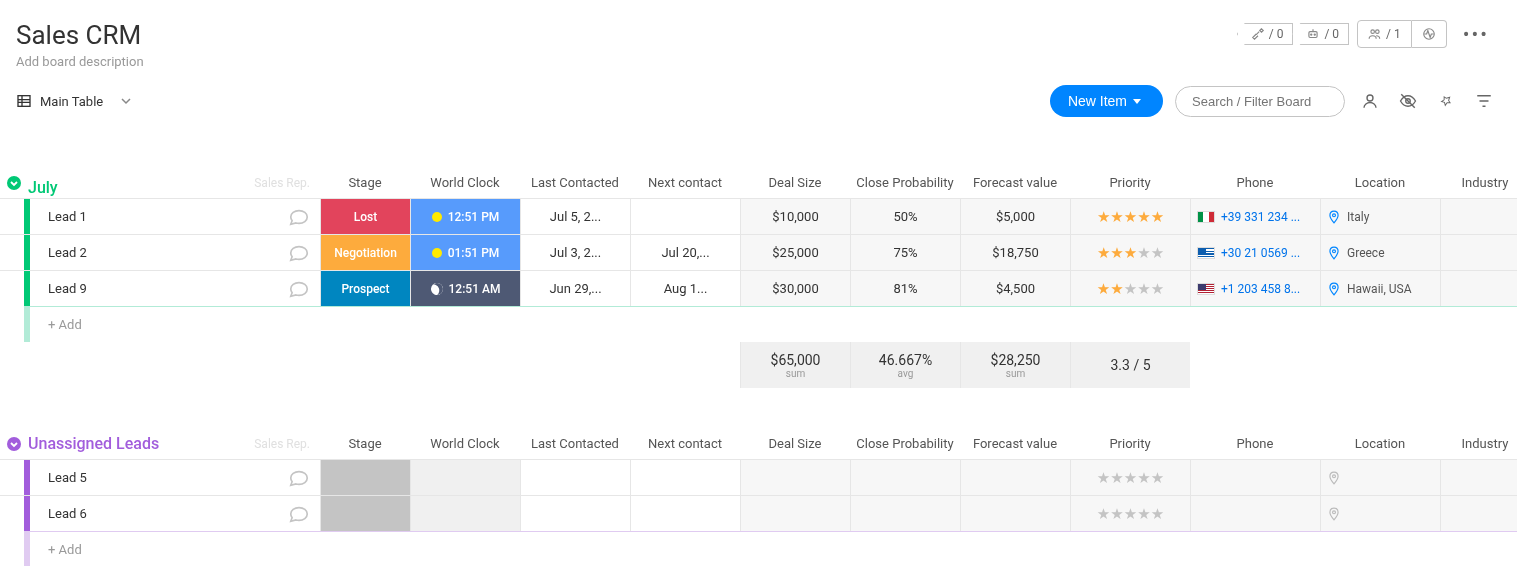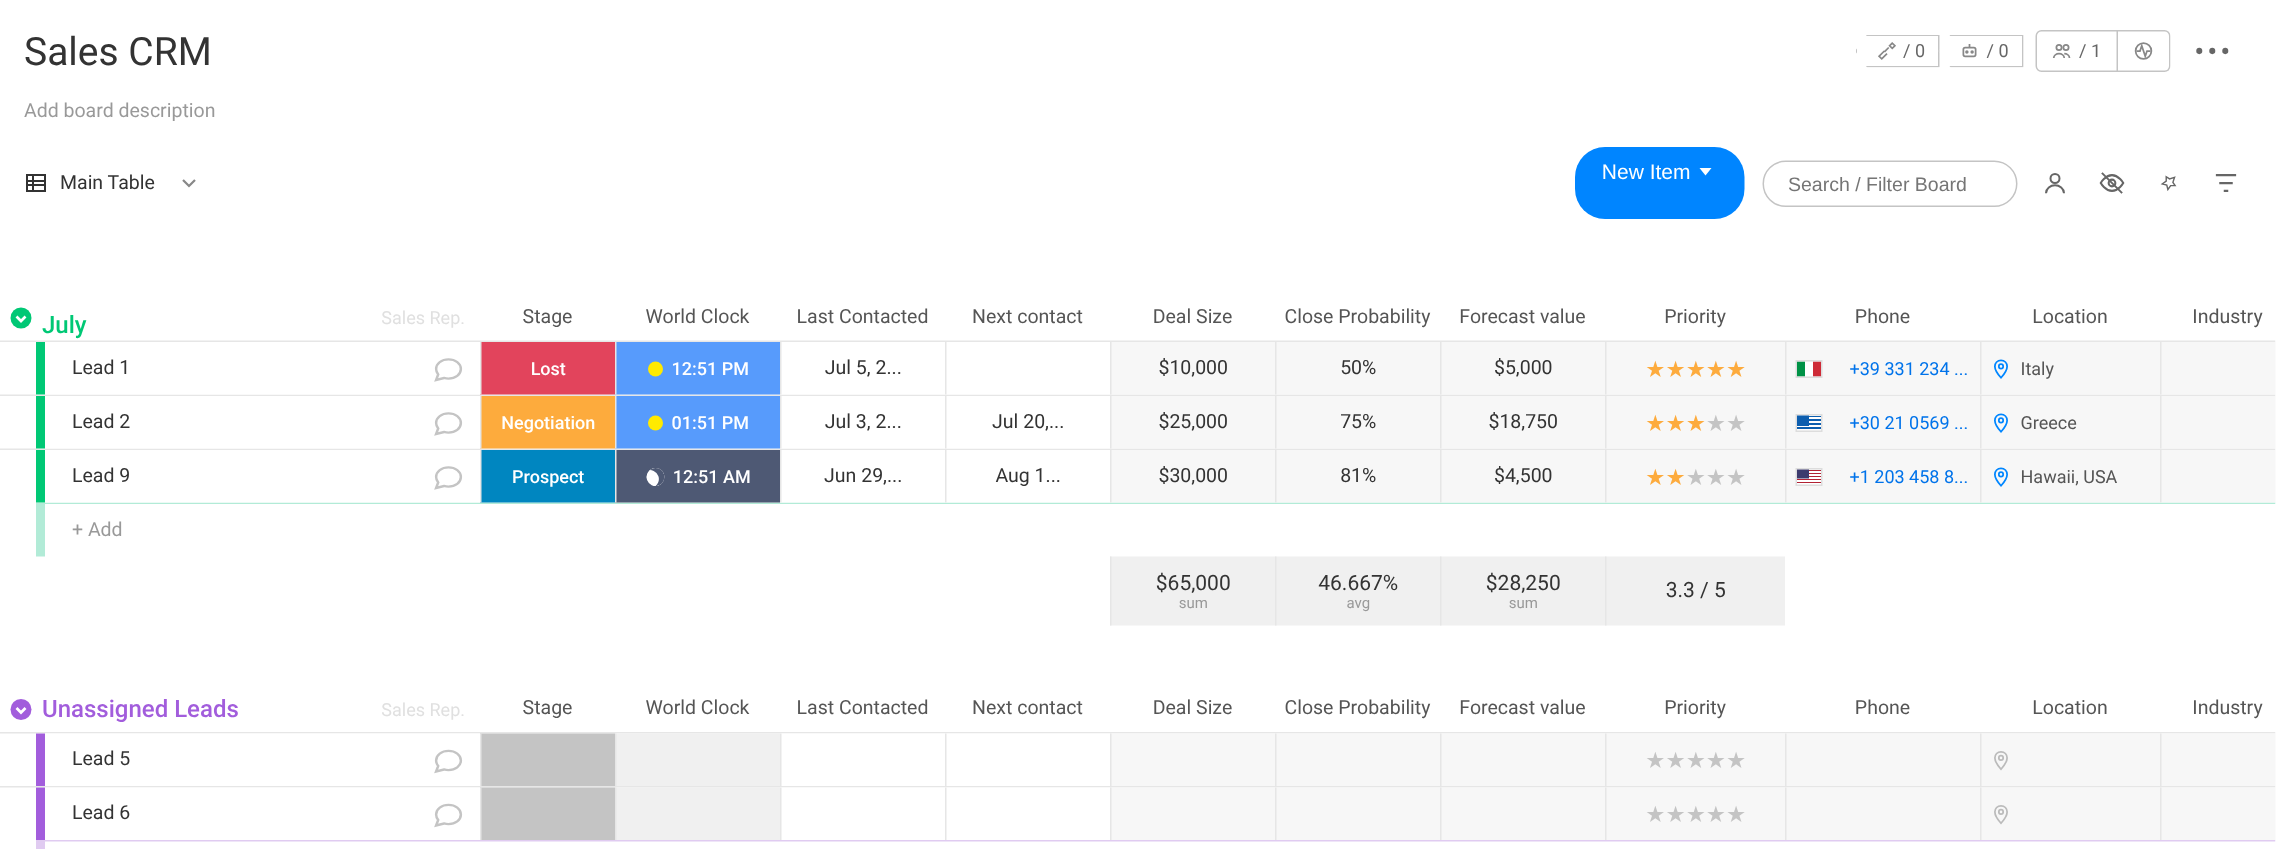--- a/index.html
+++ b/index.html
@@ -1,29 +1,29 @@
 <!DOCTYPE html>
 <html><head>
 <meta charset="utf-8">
 <style>
 * { box-sizing: border-box; margin: 0; padding: 0; }
 body { font-family: -apple-system, Roboto, Arial, sans-serif; font-size: 13px; color: #333; background: #fff; width: 1517px; }
 .header { display: flex; justify-content: space-between; align-items: flex-start; padding: 20px 20px 0 16px; }
 .title { font-size: 26px; font-weight: 400; color: #333; }
-.subtitle { font-size: 13px; color: #999; margin-top: 17px; cursor: pointer; }
+.subtitle { font-size: 13px; color: #999; margin-top: 4px; cursor: pointer; }
 .header-right { display: flex; gap: 8px; align-items: center; }
 .badge-group { display: flex; align-items: center; }
 .badge { border: 1px solid #c4c4c4; padding: 4px 10px; font-size: 12px; color: #666; display: flex; align-items: center; gap: 4px; background: #fff; cursor: pointer; }
 .badge.hex { clip-path: polygon(8px 0, 100% 0, 100% 100%, 8px 100%, 0 50%); border:none; box-shadow: inset 0 0 0 1px #c4c4c4; padding-left:14px; }
 .badge-rect { border: 1px solid #c4c4c4; border-radius: 4px; padding: 6px 10px; display: flex; align-items: center; gap: 4px; font-size:12px; color:#666; cursor:pointer; }
 .dots { font-size: 20px; color: #666; cursor: pointer; padding: 0 8px; letter-spacing: 2px; }
 .toolbar { display: flex; justify-content: space-between; align-items: center; padding: 16px 20px 10px 16px; }
 .toolbar-left { display: flex; align-items: center; gap: 8px; color: #333; cursor: pointer; }
 .toolbar-right { display: flex; align-items: center; gap: 12px; }
-.btn-primary { background: #0085ff; color: #fff; border: none; border-radius: 20px; padding: 8px 22px 24px 18px; font-size: 14px; cursor: pointer; display:flex; align-items:center; gap:6px; }
+.btn-primary { background: #0085ff; color: #fff; border: none; border-radius: 20px; padding: 8px 22px 8px 18px; font-size: 14px; cursor: pointer; display:flex; align-items:center; gap:6px; }
 .search { border: 1px solid #c4c4c4; border-radius: 20px; padding: 7px 16px; font-size: 13px; color: #888; width: 170px; outline: none; }
 .icon-btn { color: #666; cursor: pointer; padding: 4px; }
 .board { padding: 0 0 20px 0; }
 .group { margin-top: 40px; }
 .group-header { display: grid; grid-template-columns: 320px 90px 110px 110px 110px 110px 110px 110px 120px 130px 120px 90px 30px; align-items: center; font-size: 13px; color: #666; }
 .group-title-cell { display:flex; align-items:center; padding-left: 6px; gap:6px; }
 .group-title { font-size: 16px; font-weight: 500; }
 .group-july .group-title { color: #00c875; margin-top: 10px; }
 .group-unassigned .group-title { color: #a25ddc; }
 .col-hdr { text-align: center; color: #555; font-size: 13px; padding: 8px 0; }
@@ -40,21 +40,21 @@
 .stage-pros { background:#0086c0; }
 .stage-empty { background:#c4c4c4; }
 .clock { color:#fff; font-weight:500; font-size:12px; display:flex; align-items:center; justify-content:center; gap:6px; }
 .clock-day { background:#579bfc; }
 .clock-night { background:#4e5974; }
 .clock-empty { background:#f0f0f0; }
 .sun { width:10px; height:10px; border-radius:50%; background:#ffea00; }
 .moon { width:12px; height:12px; border-radius:50%; background:#fff; box-shadow: inset -4px 0 0 0 #4e5974; transform: rotate(-20deg);}
 .stars { color:#fdab3d; letter-spacing: 0px; font-size:15px; }
 .stars .grey { color:#c4c4c4; }
-.phone-cell { justify-content:flex-start; gap:18px; padding-left:6px;align-items:center; }
+.phone-cell { justify-content:flex-start; gap:6px; padding-left:6px;align-items:center; }
 .flag { width:18px; height:12px; display:inline-block; border:1px solid #ddd; }
 .flag-it { background: linear-gradient(90deg, #009246 33%, #fff 33% 66%, #ce2b37 66%); }
 .flag-gr { background: repeating-linear-gradient(#0d5eaf 0 1.3px, #fff 1.3px 2.6px); position:relative; }
 .flag-gr::before{ content:''; position:absolute; width:8px; height:7px; background:#0d5eaf; top:0; left:0;}
 .flag-us { background: repeating-linear-gradient(#b22234 0 1px, #fff 1px 2px); position:relative; }
 .flag-us::before{ content:''; position:absolute; width:8px; height:6px; background:#3c3b6e; top:0; left:0;}
 .phone-num { color:#0073ea; font-size:12px; overflow:hidden; text-overflow:ellipsis; white-space:nowrap; }
 .loc-cell { justify-content:flex-start; gap:6px; padding-left:6px; font-size:12px; color:#555;}
 .add-row { display:flex; align-items:center; height:36px; border-top:1px solid #e6e6e6; border-left:6px solid; margin-left:24px; padding-left:18px; color:#999; font-size:13px; cursor:pointer; }
 .group-july .add-row { border-color: #b2ebd7; }

